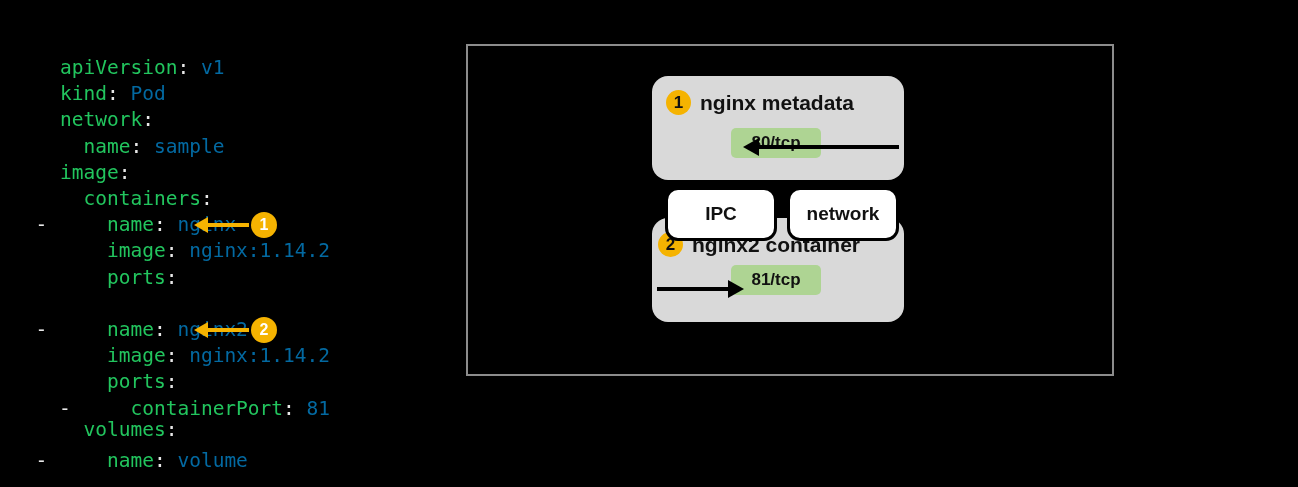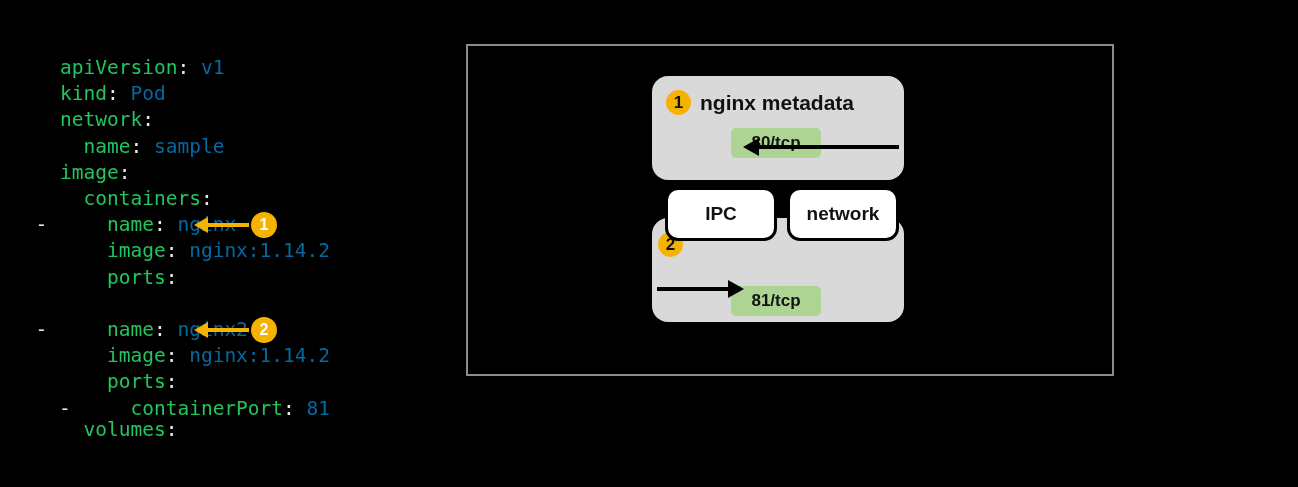--- a/index.html
+++ b/index.html
@@ -139,21 +139,21 @@
     height: 30px;
     width: 90px;
     display: flex;
     align-items: center;
     justify-content: center;
     font-size: 17px;
     font-weight: bold;
     color: #111111;
   }
   #port-80 { left: 79px;  top: 52px; }
-  #port-81 { left: 79px;  top: 68px; }
+  #port-81 { left: 79px;  top: 47px; }
 
   
   .ns-box {
     position: absolute;
     background: #ffffff;
     border: 3px solid #000000;
     border-radius: 13px;
     height: 54px;
     display: flex;
     align-items: center;
@@ -209,20 +209,21 @@
     <div class="code-line" style="top: 162.8px;"><span class="k">image</span><span class="pun">:</span></div>
     <div class="code-line" style="top: 189px;"><span class="k">  containers</span><span class="pun">:</span></div>
     <div class="code-line" style="top: 215.2px;"><span class="pun">  - </span><span class="k">name</span><span class="pun">: </span><span class="v">nginx</span></div>
     <div class="code-line" style="top: 241.4px;"><span class="pun">    </span><span class="k">image</span><span class="pun">: </span><span class="v">nginx:1.14.2</span></div>
     <div class="code-line" style="top: 267.6px;"><span class="pun">    </span><span class="k">ports</span><span class="pun">:</span></div>
     <div class="code-line" style="top: 320px;"><span class="pun">  - </span><span class="k">name</span><span class="pun">: </span><span class="v">nginx2</span></div>
     <div class="code-line" style="top: 346.2px;"><span class="pun">    </span><span class="k">image</span><span class="pun">: </span><span class="v">nginx:1.14.2</span></div>
     <div class="code-line" style="top: 372.4px;"><span class="pun">    </span><span class="k">ports</span><span class="pun">:</span></div>
     <div class="code-line" style="top: 398.6px;"><span class="pun">    - </span><span class="k">containerPort</span><span class="pun">: </span><span class="v">81</span></div>
     <div class="code-line" style="top: 420px;"><span class="k">  volumes</span><span class="pun">:</span></div>
+    <div class="code-line" style="top: 451px;"><span class="pun">  - </span><span class="k">name</span><span class="pun">: </span><span class="v">volume</span></div>
     <div class="code-callout" style="left: 207px; top: 210.2px;">
       <div class="shaft"></div>
       <div class="bubble-yellow">1</div>
     </div>
     <div class="code-callout" style="left: 207px; top: 315px;">
       <div class="shaft"></div>
       <div class="bubble-yellow">2</div>
     </div>
   </div>
 
@@ -234,20 +235,21 @@
       <span>nginx  metadata</span>
     </div>
     <div class="port-chip" id="port-80">80/tcp</div>
   </div>
 
   <div class="black-arrow point-left" id="arrow-to-80"></div>
 
   <div class="container-box" id="nginx2-container-box">
     <div class="container-title" id="nginx2-container-title">
       <span class="bubble-dark">2</span>
+      <span>nginx2  container</span>
     </div>
     <div class="port-chip" id="port-81">81/tcp</div>
   </div>
 
   <div class="black-arrow point-right" id="arrow-to-81"></div>
 
   <div class="ns-box" id="ns-network">network</div>
   <div class="ns-box" id="ns-ipc">IPC</div>
 
 </div>

